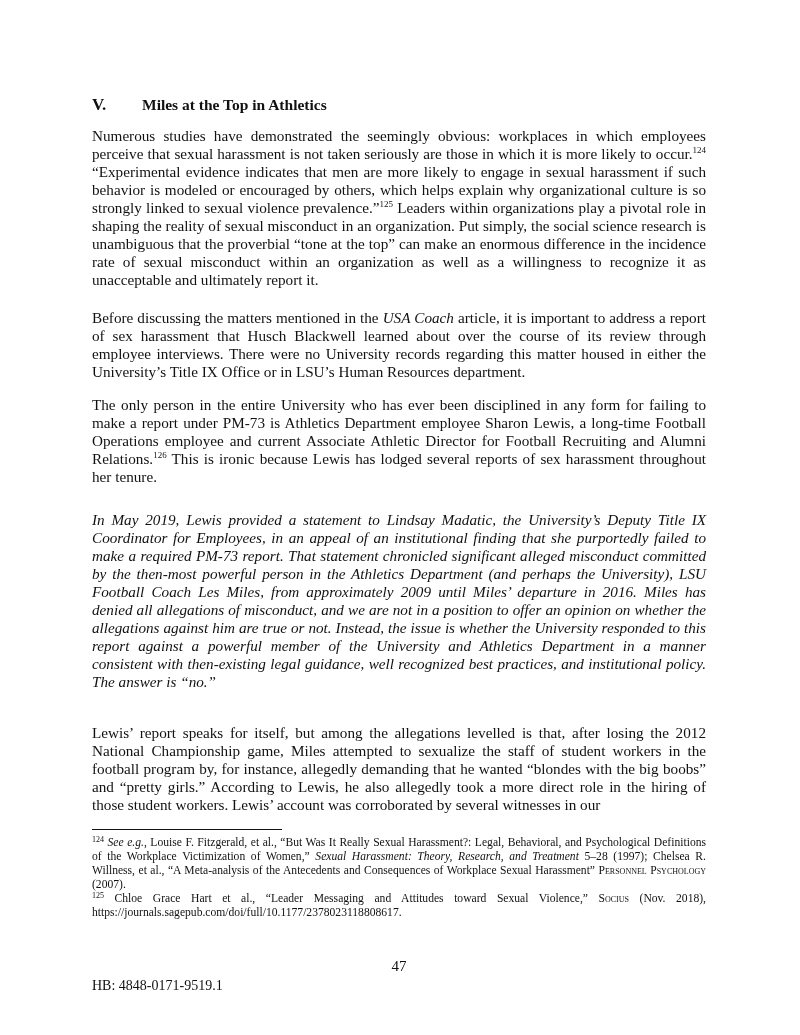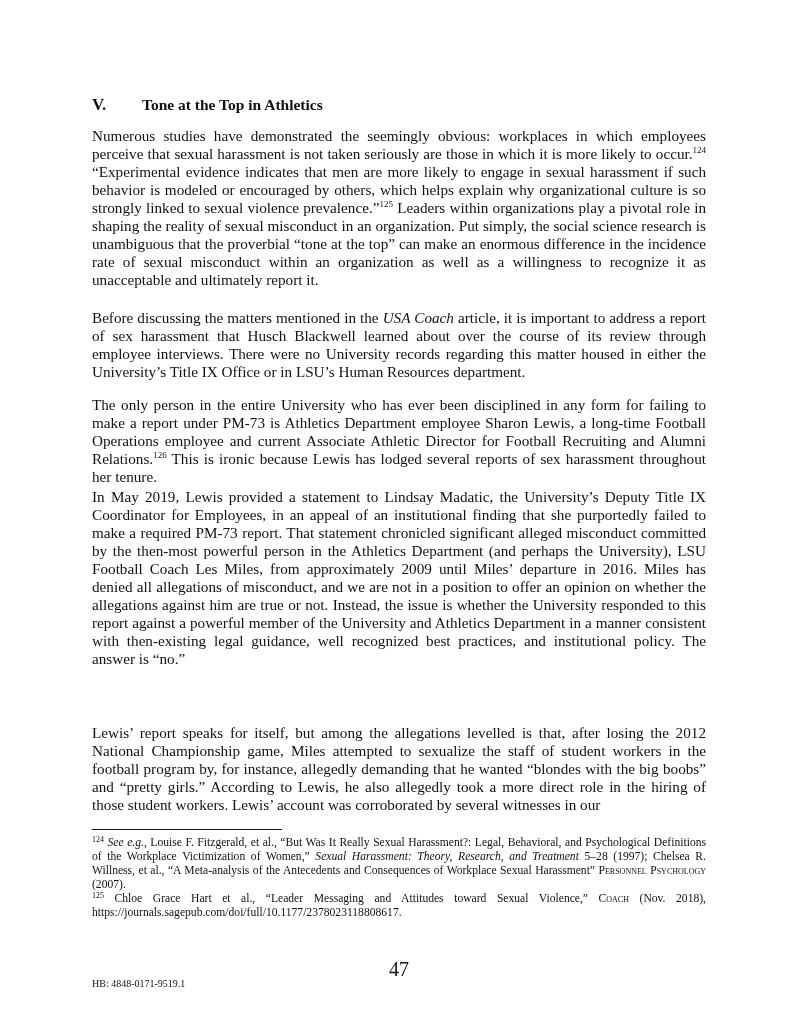--- a/index.html
+++ b/index.html
@@ -44,21 +44,21 @@
       margin: 0;
     }
     .para sup, .fn sup {
       font-size: 9px;
       line-height: 0;
       vertical-align: 6px;
     }
     .p1 { top: 127px; }
     .p2 { top: 309px; }
     .p3 { top: 396px; }
-    .p4 { top: 488px; }
+    .p4 { top: 511px; font-style: italic; }
     .p5 { top: 724px; }
     .fn-rule {
       position: absolute;
       left: 0;
       top: 829px;
       width: 190px;
       border-top: 1px solid #111;
     }
     .footnotes {
       position: absolute;
@@ -73,46 +73,46 @@
       margin: 0;
     }
     .fn sup { vertical-align: 4px; font-size: 8px; }
     .sc { font-variant: small-caps; }
     .page-number {
       position: absolute;
       left: 0;
       width: 614px;
       top: 958px;
       text-align: center;
-      font-size: 20px;
+      font-size: 15px;
     }
     .doc-id {
       position: absolute;
       left: 0;
       top: 978px;
-      font-size: 10px;
+      font-size: 14px;
     }
   </style>
 </head>
 <body>
 
 <div class="page">
 
   <div class="heading">
-    <span class="num">V.</span><span>Tone at the Top in Athletics</span>
+    <span class="num">V.</span><span>Miles at the Top in Athletics</span>
   </div>
 
   <p class="para p1">Numerous studies have demonstrated the seemingly obvious: workplaces in which employees perceive that sexual harassment is not taken seriously are those in which it is more likely to occur.<sup>124</sup> “Experimental evidence indicates that men are more likely to engage in sexual harassment if such behavior is modeled or encouraged by others, which helps explain why organizational culture is so strongly linked to sexual violence prevalence.”<sup>125</sup> Leaders within organizations play a pivotal role in shaping the reality of sexual misconduct in an organization. Put simply, the social science research is unambiguous that the proverbial “tone at the top” can make an enormous difference in the incidence rate of sexual misconduct within an organization as well as a willingness to recognize it as unacceptable and ultimately report it.</p>
   <p class="para p2">Before discussing the matters mentioned in the <i>USA Coach</i> article, it is important to address a report of sex harassment that Husch Blackwell learned about over the course of its review through employee interviews. There were no University records regarding this matter housed in either the University’s Title IX Office or in LSU’s Human Resources department.</p>
   <p class="para p3">The only person in the entire University who has ever been disciplined in any form for failing to make a report under PM-73 is Athletics Department employee Sharon Lewis, a long-time Football Operations employee and current Associate Athletic Director for Football Recruiting and Alumni Relations.<sup>126</sup> This is ironic because Lewis has lodged several reports of sex harassment throughout her tenure.</p>
   <p class="para p4">In May 2019, Lewis provided a statement to Lindsay Madatic, the University’s Deputy Title IX Coordinator for Employees, in an appeal of an institutional finding that she purportedly failed to make a required PM-73 report. That statement chronicled significant alleged misconduct committed by the then-most powerful person in the Athletics Department (and perhaps the University), LSU Football Coach Les Miles, from approximately 2009 until Miles’ departure in 2016. Miles has denied all allegations of misconduct, and we are not in a position to offer an opinion on whether the allegations against him are true or not. Instead, the issue is whether the University responded to this report against a powerful member of the University and Athletics Department in a manner consistent with then-existing legal guidance, well recognized best practices, and institutional policy. The answer is “no.”</p>
   <p class="para p5">Lewis’ report speaks for itself, but among the allegations levelled is that, after losing the 2012 National Championship game, Miles attempted to sexualize the staff of student workers in the football program by, for instance, allegedly demanding that he wanted “blondes with the big boobs” and “pretty girls.” According to Lewis, he also allegedly took a more direct role in the hiring of those student workers. Lewis’ account was corroborated by several witnesses in our</p>
 
   <div class="fn-rule"></div>
 
   <div class="footnotes">
     <p class="fn"><sup>124</sup> <i>See e.g.</i>, Louise F. Fitzgerald, et al., “But Was It Really Sexual Harassment?: Legal, Behavioral, and Psychological Definitions of the Workplace Victimization of Women,” <i>Sexual Harassment: Theory, Research, and Treatment</i> 5–28 (1997); Chelsea R. Willness, et al., “A Meta-analysis of the Antecedents and Consequences of Workplace Sexual Harassment” <span class="sc">Personnel Psychology</span> (2007).</p>
-    <p class="fn"><sup>125</sup> Chloe Grace Hart et al., “Leader Messaging and Attitudes toward Sexual Violence,” <span class="sc">Coach</span> (Nov. 2018), https://journals.sagepub.com/doi/full/10.1177/2378023118808617.</p>
+    <p class="fn"><sup>125</sup> Chloe Grace Hart et al., “Leader Messaging and Attitudes toward Sexual Violence,” <span class="sc">Socius</span> (Nov. 2018), https://journals.sagepub.com/doi/full/10.1177/2378023118808617.</p>
   </div>
 
   <div class="page-number">47</div>
   <div class="doc-id">HB: 4848-0171-9519.1</div>
 </div>
 
 </body></html>

